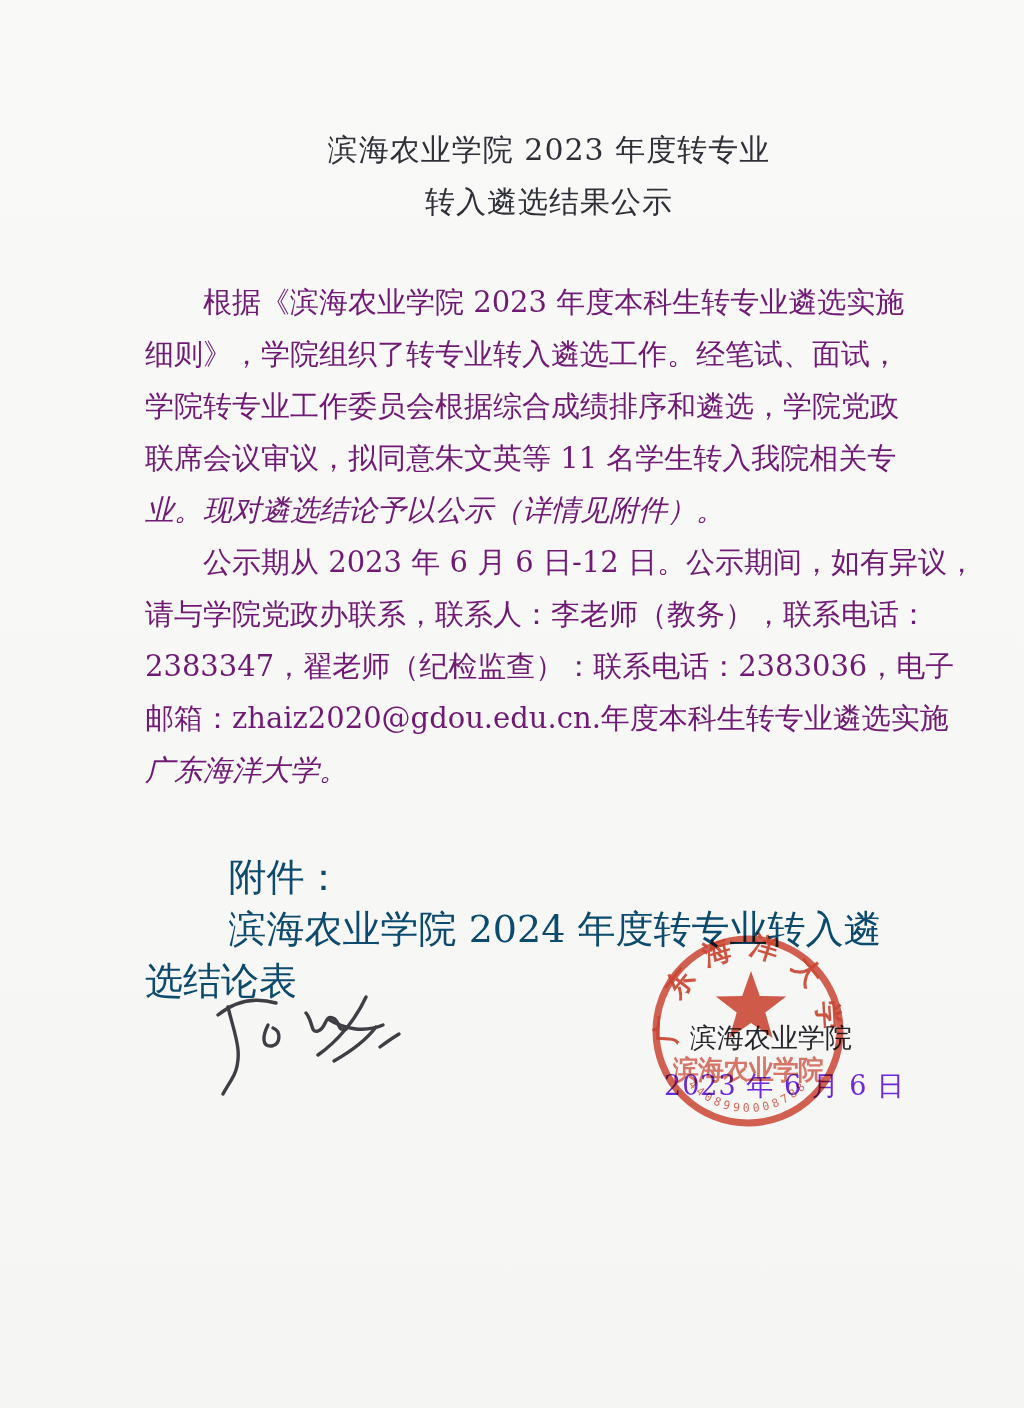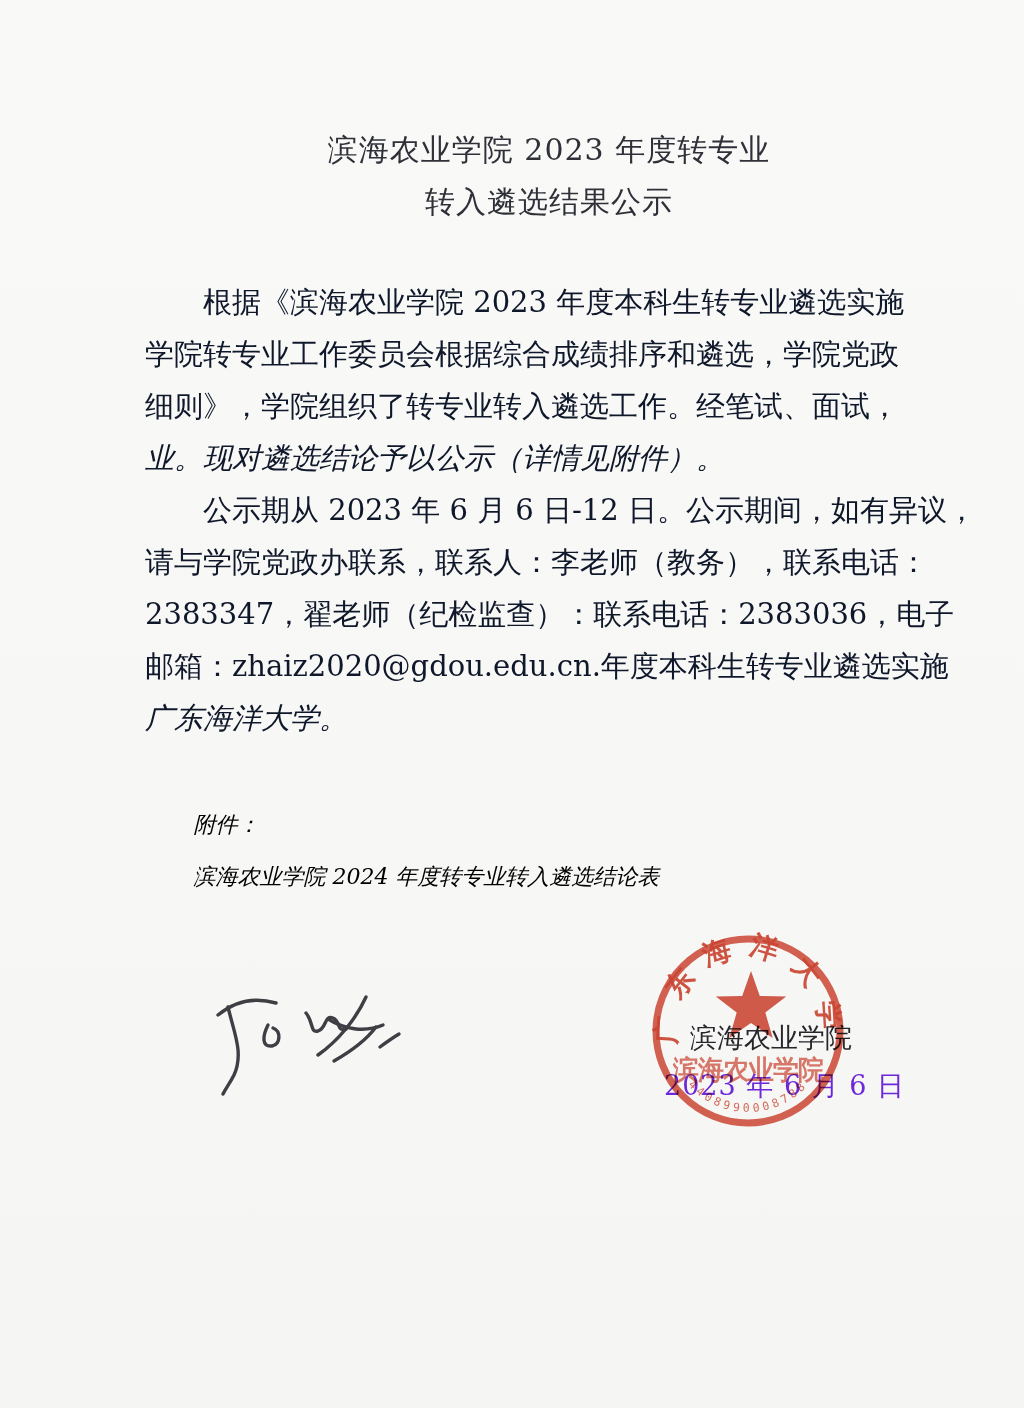--- a/index.html
+++ b/index.html
@@ -16,29 +16,29 @@
     text-align:center;
   }
   .title-line{
     font-size:30px;line-height:52px;letter-spacing:1px;
     color:#2f3038;font-weight:500;
   }
   .body-block{
     position:absolute;left:145px;top:276px;width:737px;
   }
   .line{
-    font-size:29px;line-height:52px;color:#0f172a;
+    font-size:29px;line-height:52px;color:#701a75;
     text-align:justify;text-align-last:justify;
     white-space:nowrap;
   }
   .line.first{text-indent:2em;}
   .line.last{text-align-last:left;white-space:normal;font-style:italic;}
   .attachment-block{margin-top:55px;}
   .attachment-line{
-    font-size:22px;line-height:52px;color:#000000;text-indent:2.2em;font-style:italic;
+    font-size:38px;line-height:52px;color:#0c4a6e;text-indent:2.2em;
   }
   .signature{
     position:absolute;left:180px;top:975px;width:240px;height:130px;
   }
   .seal{
     position:absolute;left:646px;top:929px;width:204px;height:204px;
     mix-blend-mode:multiply;opacity:.93;z-index:3;
   }
   .seal-org-black{
     position:absolute;left:690px;top:1020px;z-index:2;
@@ -55,22 +55,23 @@
 <div class="page">
 
   <div class="title-block">
     <div class="title-line">滨海农业学院 2023 年度转专业</div>
     <div class="title-line">转入遴选结果公示</div>
   </div>
 
   <div class="body-block">
     <div>
       <div class="line first">根据《滨海农业学院 2023 年度本科生转专业遴选实施</div>
+      <div class="line">细则》，学院组织了转专业转入遴选工作。经笔试、面试，</div>
       <div class="line">学院转专业工作委员会根据综合成绩排序和遴选，学院党政</div>
-      <div class="line">细则》，学院组织了转专业转入遴选工作。经笔试、面试，</div>
+      <div class="line">联席会议审议，拟同意朱文英等 11 名学生转入我院相关专</div>
       <div class="line last">业。现对遴选结论予以公示（详情见附件）。</div>
     </div>
     <div>
       <div class="line first">公示期从 2023 年 6 月 6 日-12 日。公示期间，如有异议，</div>
       <div class="line">请与学院党政办联系，联系人：李老师（教务），联系电话：</div>
       <div class="line">2383347，翟老师（纪检监查）：联系电话：2383036，电子</div>
       <div class="line">邮箱：zhaiz2020@gdou.edu.cn.年度本科生转专业遴选实施</div>
       <div class="line last">广东海洋大学。</div>
     </div>
     <div class="attachment-block">

